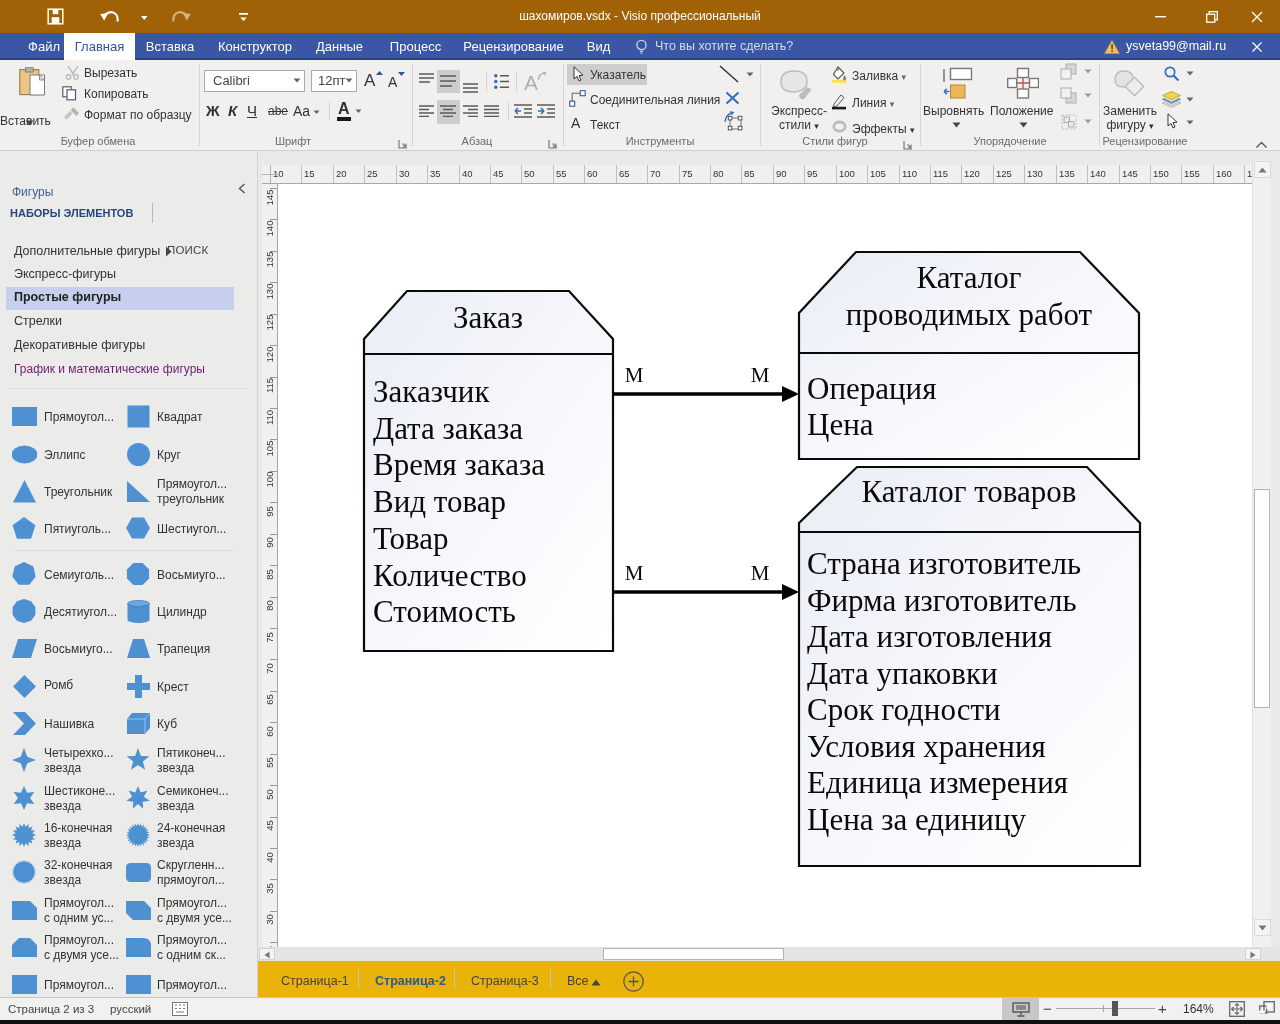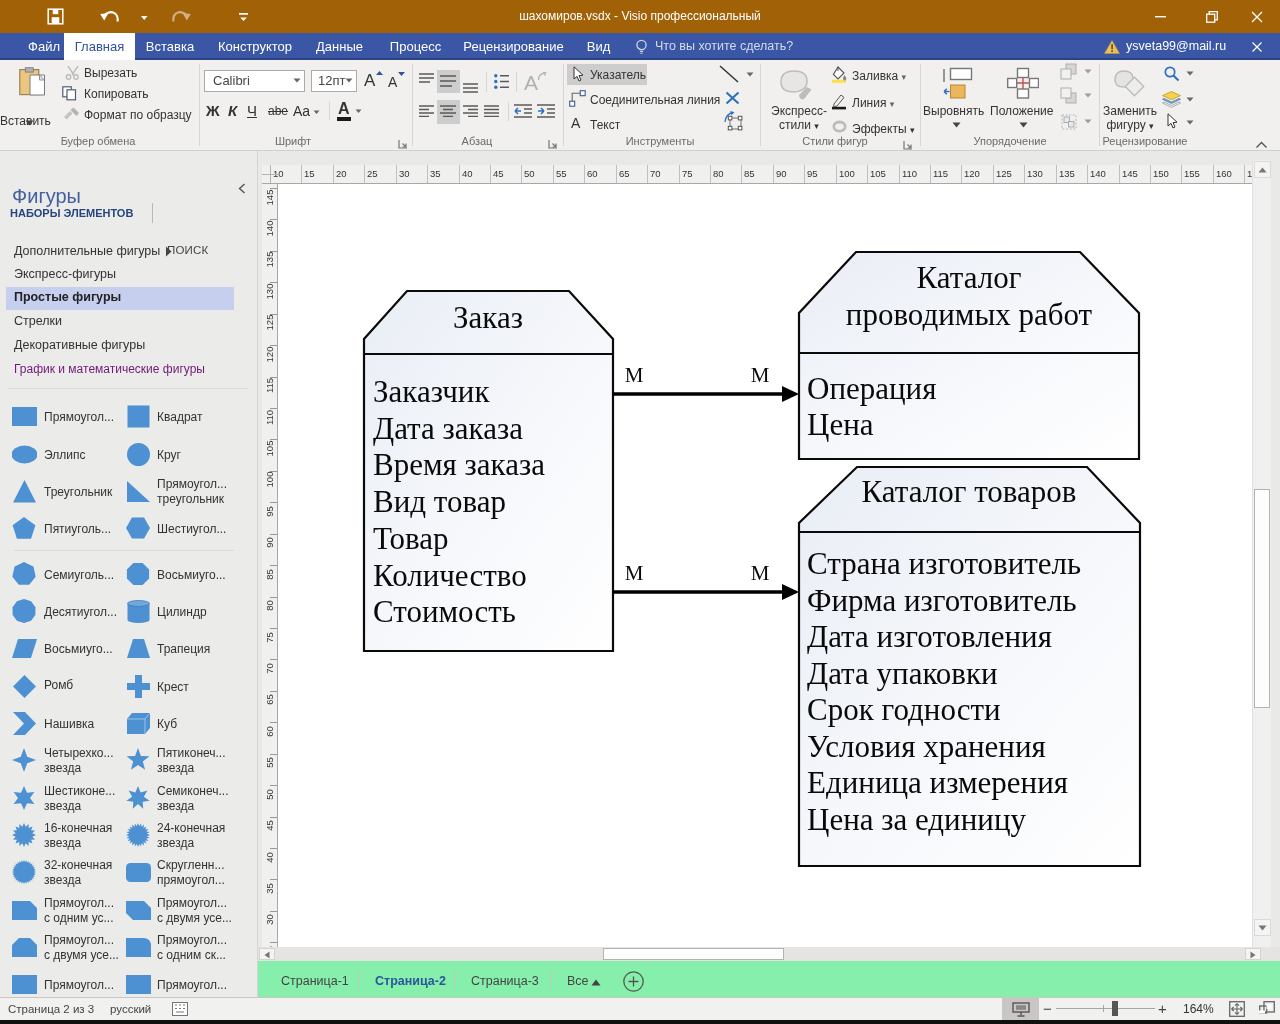--- a/index.html
+++ b/index.html
@@ -23,21 +23,21 @@
 #panel { position:absolute; left:0; top:151px; width:258px; height:846px; background:#ebebea; border-right:1px solid #d6d4d2; }
 .shlabel { font-size:12px; color:#333; }
 
 
 #canvaswrap { position:absolute; left:258px; top:151px; width:1022px; height:796px; background:#e9e9e8; }
 #page { position:absolute; left:20px; top:33px; width:974px; height:763px; background:#fff; }
 
 
 #vscroll { position:absolute; left:1252px; top:160px; width:19px; height:787px; background:#f0f0f0; border-left:1px solid #e3e1df; }
 #hscrollrow { position:absolute; left:258px; top:947px; width:1022px; height:14px; background:#e6e4e2; }
-#pagetabs { position:absolute; left:258px; top:961px; width:1022px; height:36px; background:#86efac; font-size:12.5px; color:#444; }
+#pagetabs { position:absolute; left:258px; top:961px; width:1022px; height:36px; background:#eab308; font-size:12.5px; color:#444; }
 #statusbar { position:absolute; left:0; top:997px; width:1280px; height:23px; background:#f1f1f0; border-top:1px solid #c8c6c4; font-size:11.5px; color:#444; }
 #blackstrip { position:absolute; left:0; top:1020px; width:1280px; height:4px; background:#101010; }
 </style>
 </head>
 <body>
 <div id="app">
 
 <div id="titlebar">
 
   <svg class="abs" style="left:47px;top:8px" width="17" height="17" viewBox="0 0 17 17">
@@ -350,21 +350,21 @@
   </svg>
   <svg class="abs" style="left:1186px;top:60px" width="8" height="5" viewBox="0 0 8 5">
         <path d="M 0.5,0.5 l 7,0 l -3.5,4 z" fill="#666"></path>
       </svg>
   <div class="grplabel" style="left:1075px;width:140px;">Рецензирование</div>
   <svg class="abs" style="left:1255px;top:81px" width="13" height="8" viewBox="0 0 13 8">
         <path d="M 1.5,6.5 L 6.5,1.5 L 11.5,6.5" fill="none" stroke="#555" stroke-width="1.4"></path>
       </svg>
 </div>
 <div id="panel">
-<div class="abs" style="left:12px;top:34px;font-size:20px;color:#44619e;">Фигуры</div>
+<div class="abs" style="left:12px;top:34px;font-size:12px;color:#44619e;">Фигуры</div>
 <svg class="abs" style="left:238px;top:32px" width="8" height="11" viewBox="0 0 8 11">
         <path d="M 6.5,1 L 1.5,5.5 L 6.5,10" fill="none" stroke="#555" stroke-width="1.4"></path>
       </svg>
 <div class="abs" style="left:10px;top:56px;font-size:11px;font-weight:bold;color:#26457c;">НАБОРЫ ЭЛЕМЕНТОВ</div>
 <div class="abs" style="left:152px;top:52px;width:1px;height:20px;background:#b8b8b8;"></div>
 <div class="abs" style="left:167px;top:56px;font-size:11.5px;color:#444;letter-spacing:.2px;margin-top:37px;">ПОИСК</div>
 <div class="abs" style="left:14px;top:93px;font-size:12.5px;color:#333;">Дополнительные фигуры</div>
 <div class="abs" style="left:14px;top:116px;font-size:12.5px;color:#333;">Экспресс-фигуры</div>
 <div class="abs" style="left:6px;top:136px;width:228px;height:23px;background:#c6d0ee;"></div>
 <div class="abs" style="left:14px;top:139px;font-size:12.5px;font-weight:bold;color:#222;">Простые фигуры</div>

